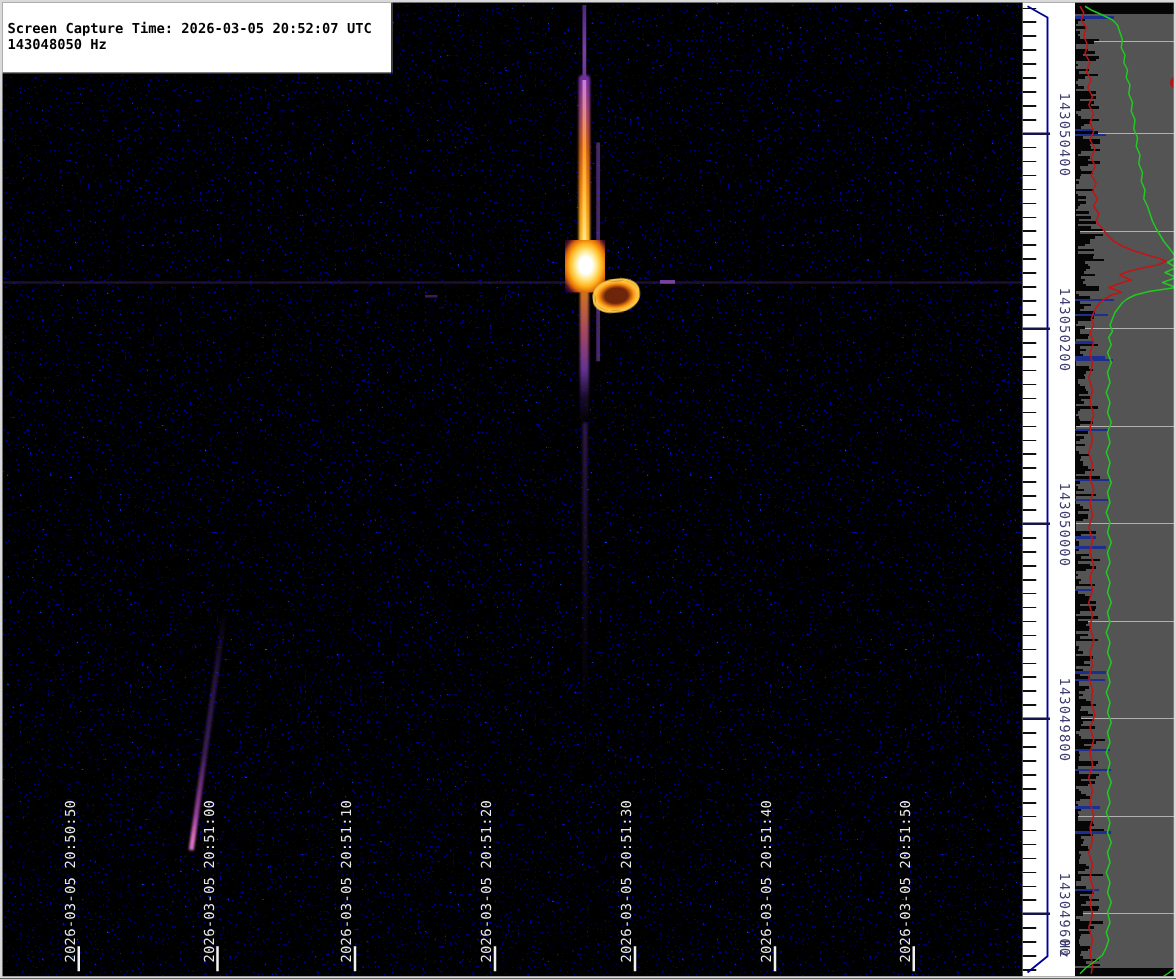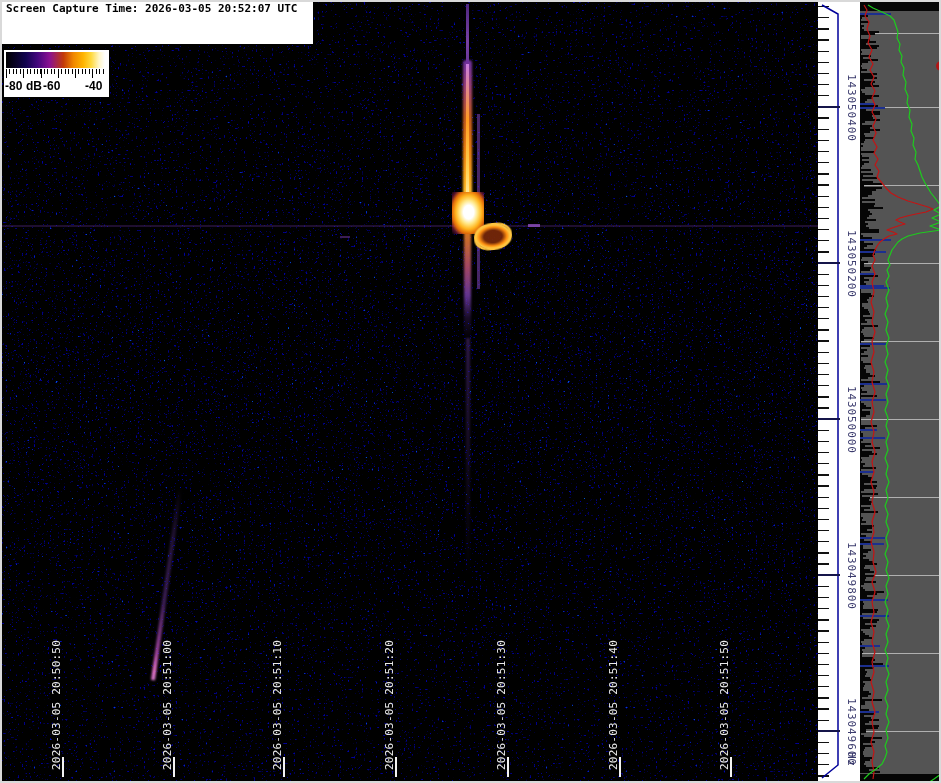--- a/index.html
+++ b/index.html
@@ -5,21 +5,21 @@
   html,body{margin:0;padding:0;background:#222;}
   #app{position:relative;width:941px;height:783px;background:#000;overflow:hidden;
        font-family:"DejaVu Sans Mono","Liberation Mono",monospace;}
   
   #waterfall{position:absolute;left:2px;top:2px;width:816px;height:779px;background:#03020d;overflow:hidden;}
   #freq-ruler{position:absolute;left:818px;top:2px;width:42px;height:779px;background:#ffffff;overflow:hidden;}
   #spectrum-panel{position:absolute;left:860px;top:2px;width:81px;height:779px;background:#545454;overflow:hidden;}
   #frame{position:absolute;inset:0;border:2px solid #d9d9d9;pointer-events:none;z-index:60;}
   
   #info-box{position:absolute;left:2px;top:2px;width:307px;height:42px;background:#fff;color:#000;
-            border-right:1px solid #000;border-bottom:1px solid #000;padding:0 0 0 4px;z-index:40;
+            border-right:1px solid #000;border-bottom:1px solid #000;padding:14px 0 0 4px;z-index:40;
             font-size:11px;font-weight:bold;line-height:13px;white-space:nowrap;}
   
   #legend{position:absolute;left:3px;top:49px;width:105px;height:47px;background:#fff;
           border:1px solid #000;z-index:40;}
   #legend-bar{position:absolute;left:2px;top:2px;width:99px;height:16px;}
   #legend-ticks-small{position:absolute;left:2px;top:19px;width:99px;height:5px;
      background-image:repeating-linear-gradient(to right,#000 0 1px,transparent 1px 3.45px);}
   #legend-ticks-long{position:absolute;left:2px;top:19px;width:99px;height:9px;
      background-image:repeating-linear-gradient(to right,#000 0 1px,transparent 1px 17.3px);}
   .db-label{position:absolute;top:29px;color:#000;font:bold 12px "Liberation Sans",sans-serif;}
@@ -526,26 +526,18 @@
         <rect x="0" y="769" width="20" height="2" fill="#060606" shape-rendering="crispEdges"></rect>
         <polyline points="4,3 7,8 5,14 9,20 7,27 10,34 8,41 12,48 9,55 13,62 10,68 14,75 11,82 15,89 12,96 15,103 12,110 16,117 13,124 16,131 13,138 17,145 14,151 18,157 15,163 19,169 17,175 22,181 26,186 31,191 38,195 48,199 58,202 68,205 73,207 66,210 56,212 47,214 40,216 36,218 40,220 45,222 38,224 32,226 27,228 33,230 37,232 29,234 24,237 20,240 17,244 15,248 13,253 15,258 12,264 15,272 12,280 14,290 11,300 14,310 12,320 15,330 12,340 14,350 11,360 14,370 12,380 15,390 12,400 14,410 11,420 14,430 12,440 15,450 12,460 14,470 11,480 14,490 12,500 15,510 12,520 14,530 11,540 14,550 13,560 16,570 12,580 15,590 12,600 14,610 11,620 14,630 12,640 15,650 12,660 14,670 11,680 14,690 12,700 15,710 12,720 14,730 11,740 14,750 12,760 14,770 13,777" fill="none" stroke="#c41414" stroke-width="1.2" stroke-linejoin="round"></polyline>
         <polyline points="8,3 13,6 22,10 30,14 34,18 36,24 38,30 37,36 40,42 39,48 42,54 41,60 44,66 43,73 46,80 45,87 48,94 47,101 50,108 49,115 52,122 51,129 54,136 53,143 56,150 55,157 58,163 60,169 62,175 65,181 68,186 71,191 75,196 78,200 81,204 74,208 81,212 72,216 81,220 70,224 81,228 60,231 48,234 42,237 38,240 35,244 32,248 30,253 28,258 30,263 27,268 29,274 26,280 29,288 26,296 28,304 25,312 28,320 26,328 29,336 26,344 28,352 25,360 28,368 26,376 29,384 26,392 28,400 25,408 28,416 26,424 29,432 26,440 28,448 25,456 28,464 26,472 29,480 26,488 28,496 25,504 28,512 26,520 29,528 26,536 28,544 25,552 28,560 26,568 29,576 26,584 28,592 25,600 28,608 26,616 29,624 26,632 28,640 25,648 28,656 26,664 29,672 26,680 28,688 25,696 28,704 26,712 29,720 26,728 28,736 25,744 27,750 25,756 22,762 16,767 9,772 4,777" fill="none" stroke="#1ecb1e" stroke-width="1.2" stroke-linejoin="round"></polyline>
         <polyline points="68,781 74,777 81,772" fill="none" stroke="#1ecb1e" stroke-width="1.2" stroke-linejoin="round"></polyline>
         <circle cx="81" cy="64" r="5" fill="#b31515"></circle>
       </svg>
   </div>
 
   <div id="info-box">
     <div>Screen Capture Time: 2026-03-05 20:52:07 UTC</div>
+    <div>143048050 Hz</div>
   </div>
 
-  <div id="legend">
-    <div id="legend-bar" style="background: linear-gradient(to right, rgb(0, 0, 0) 0%, rgb(18, 4, 80) 20%, rgb(68, 7, 126) 32%, rgb(138, 17, 146) 44%, rgb(194, 58, 10) 58%, rgb(240, 135, 0) 68%, rgb(255, 180, 0) 78%, rgb(255, 217, 62) 86%, rgb(255, 246, 200) 94%, rgb(255, 255, 255) 100%);"></div>
-    <div id="legend-ticks-long"></div>
-    <div id="legend-ticks-small"></div>
-    <span class="db-label" style="left:1px">-80</span>
-    <span class="db-label" style="left:22px">dB</span>
-    <span class="db-label" style="left:39px">-60</span>
-    <span class="db-label" style="left:81px">-40</span>
-  </div>
 
   <div id="frame"></div>
 </div>
 
 </body></html>

